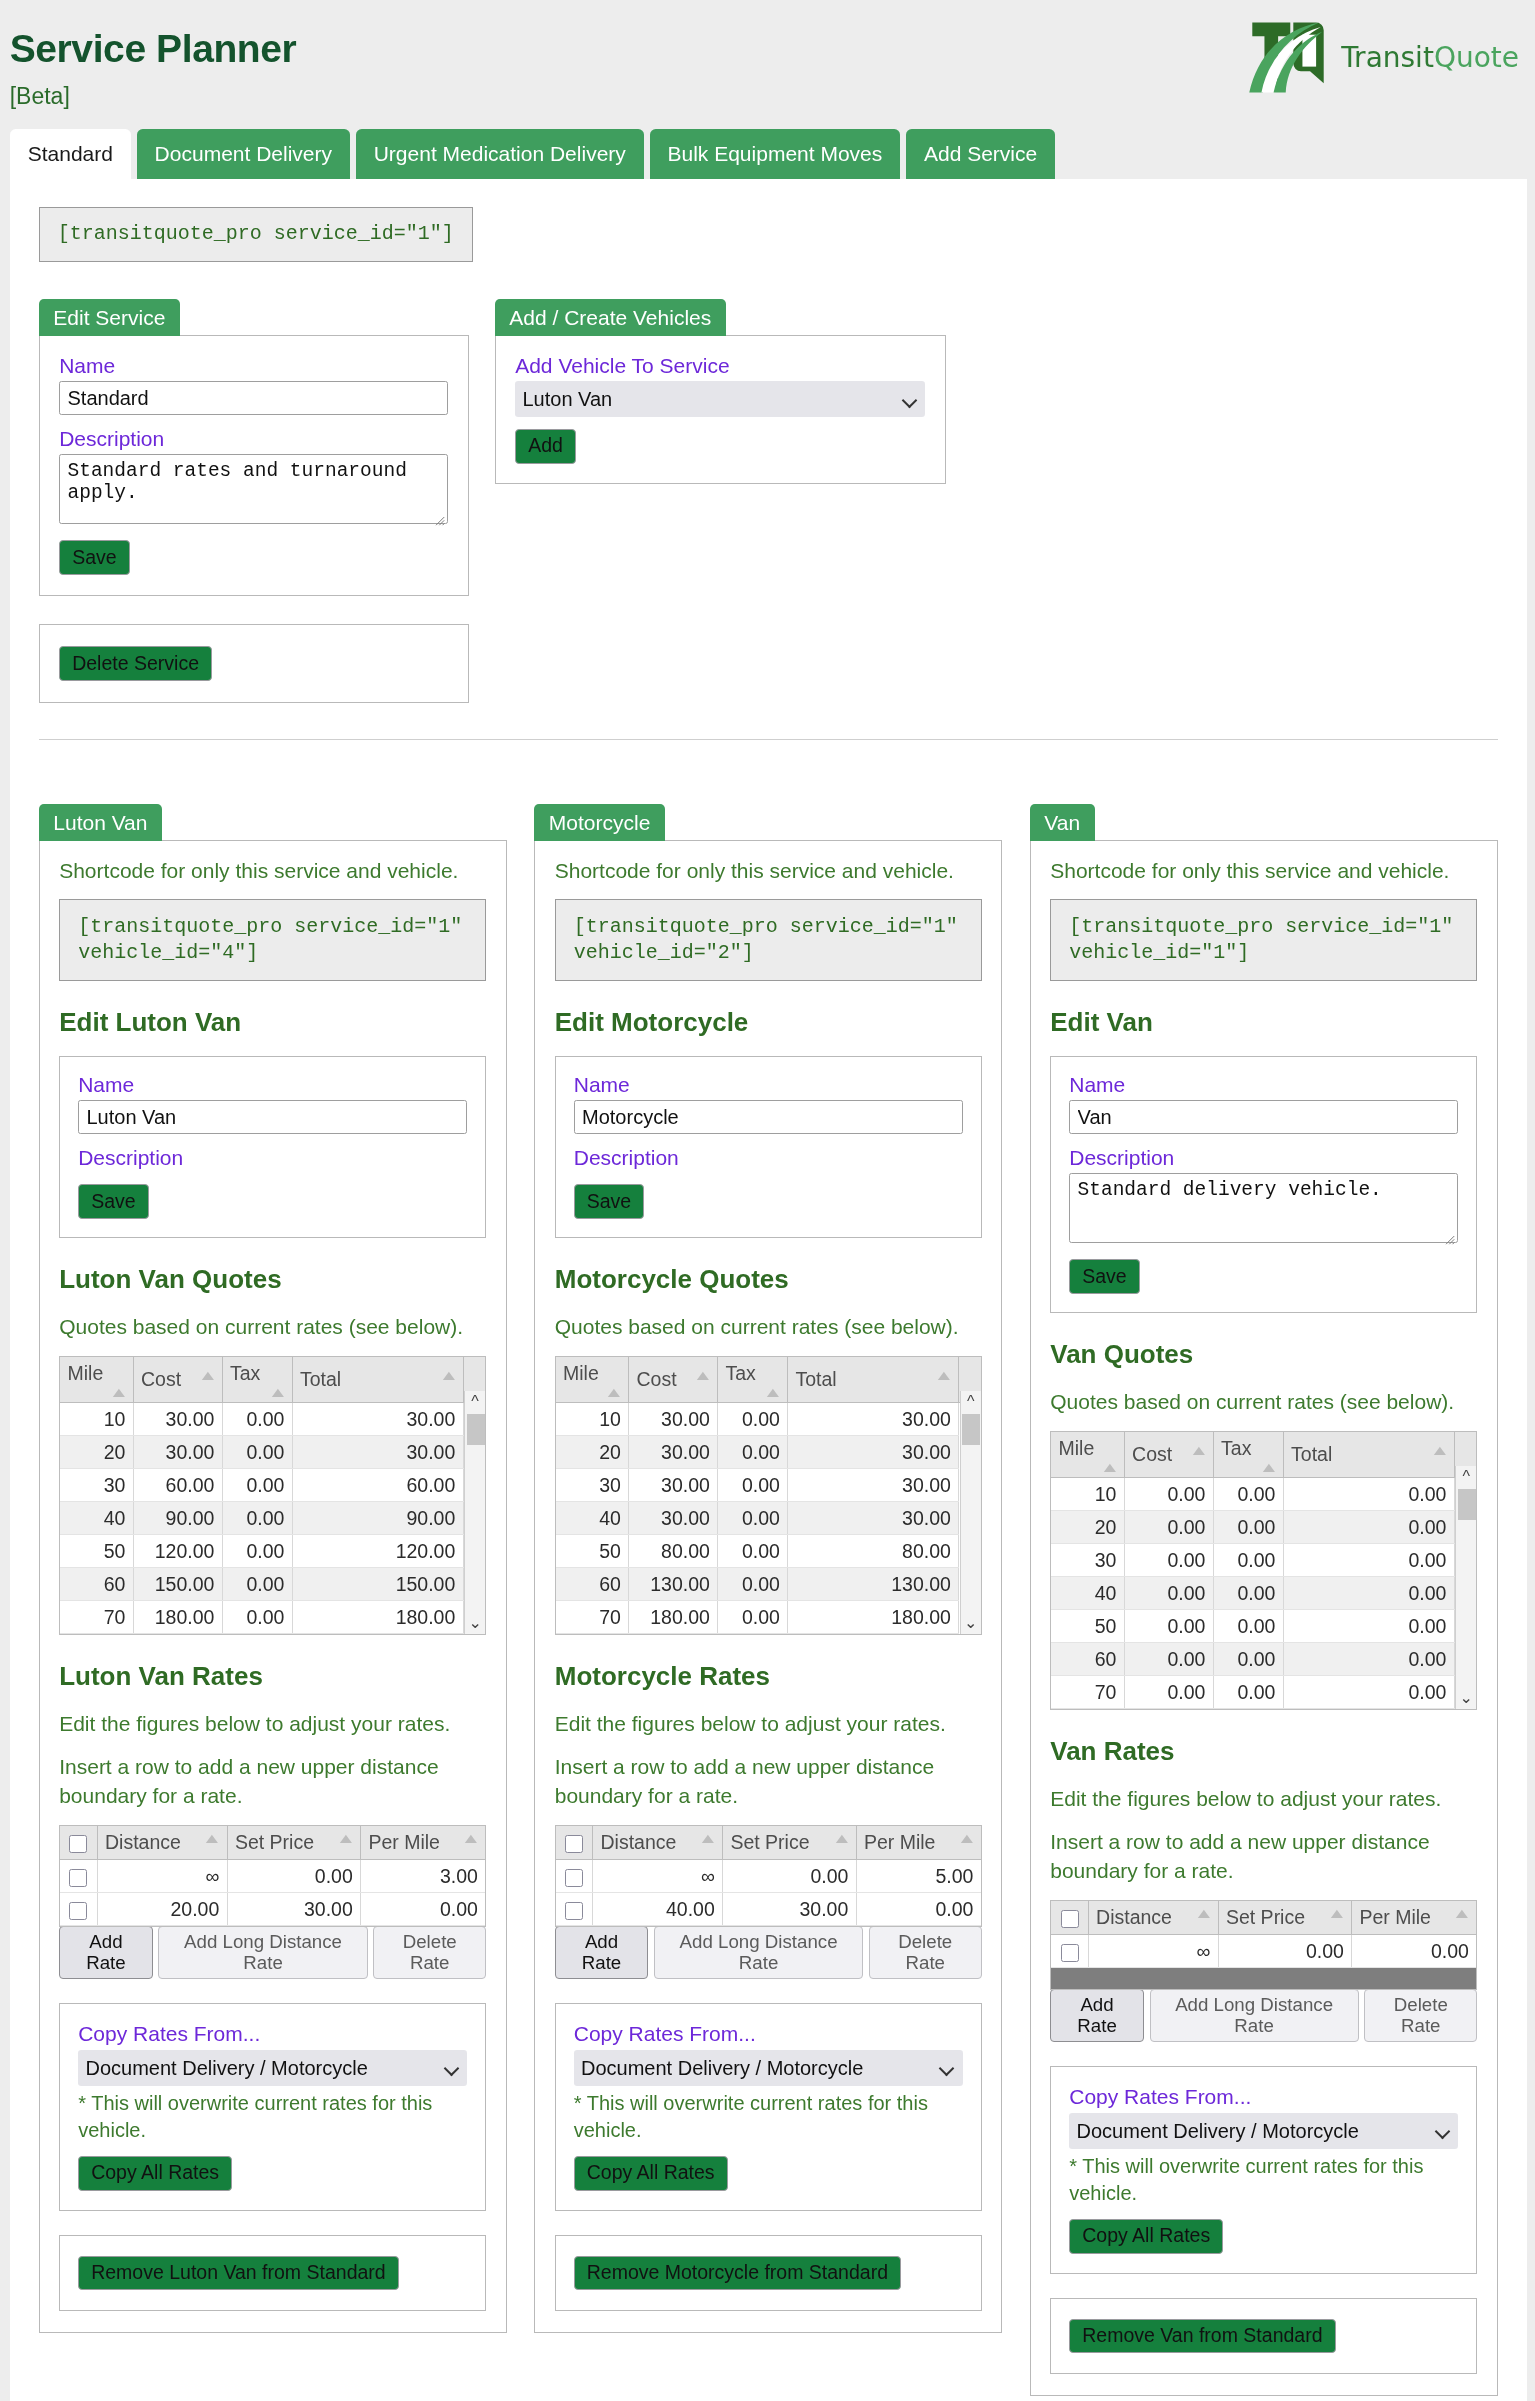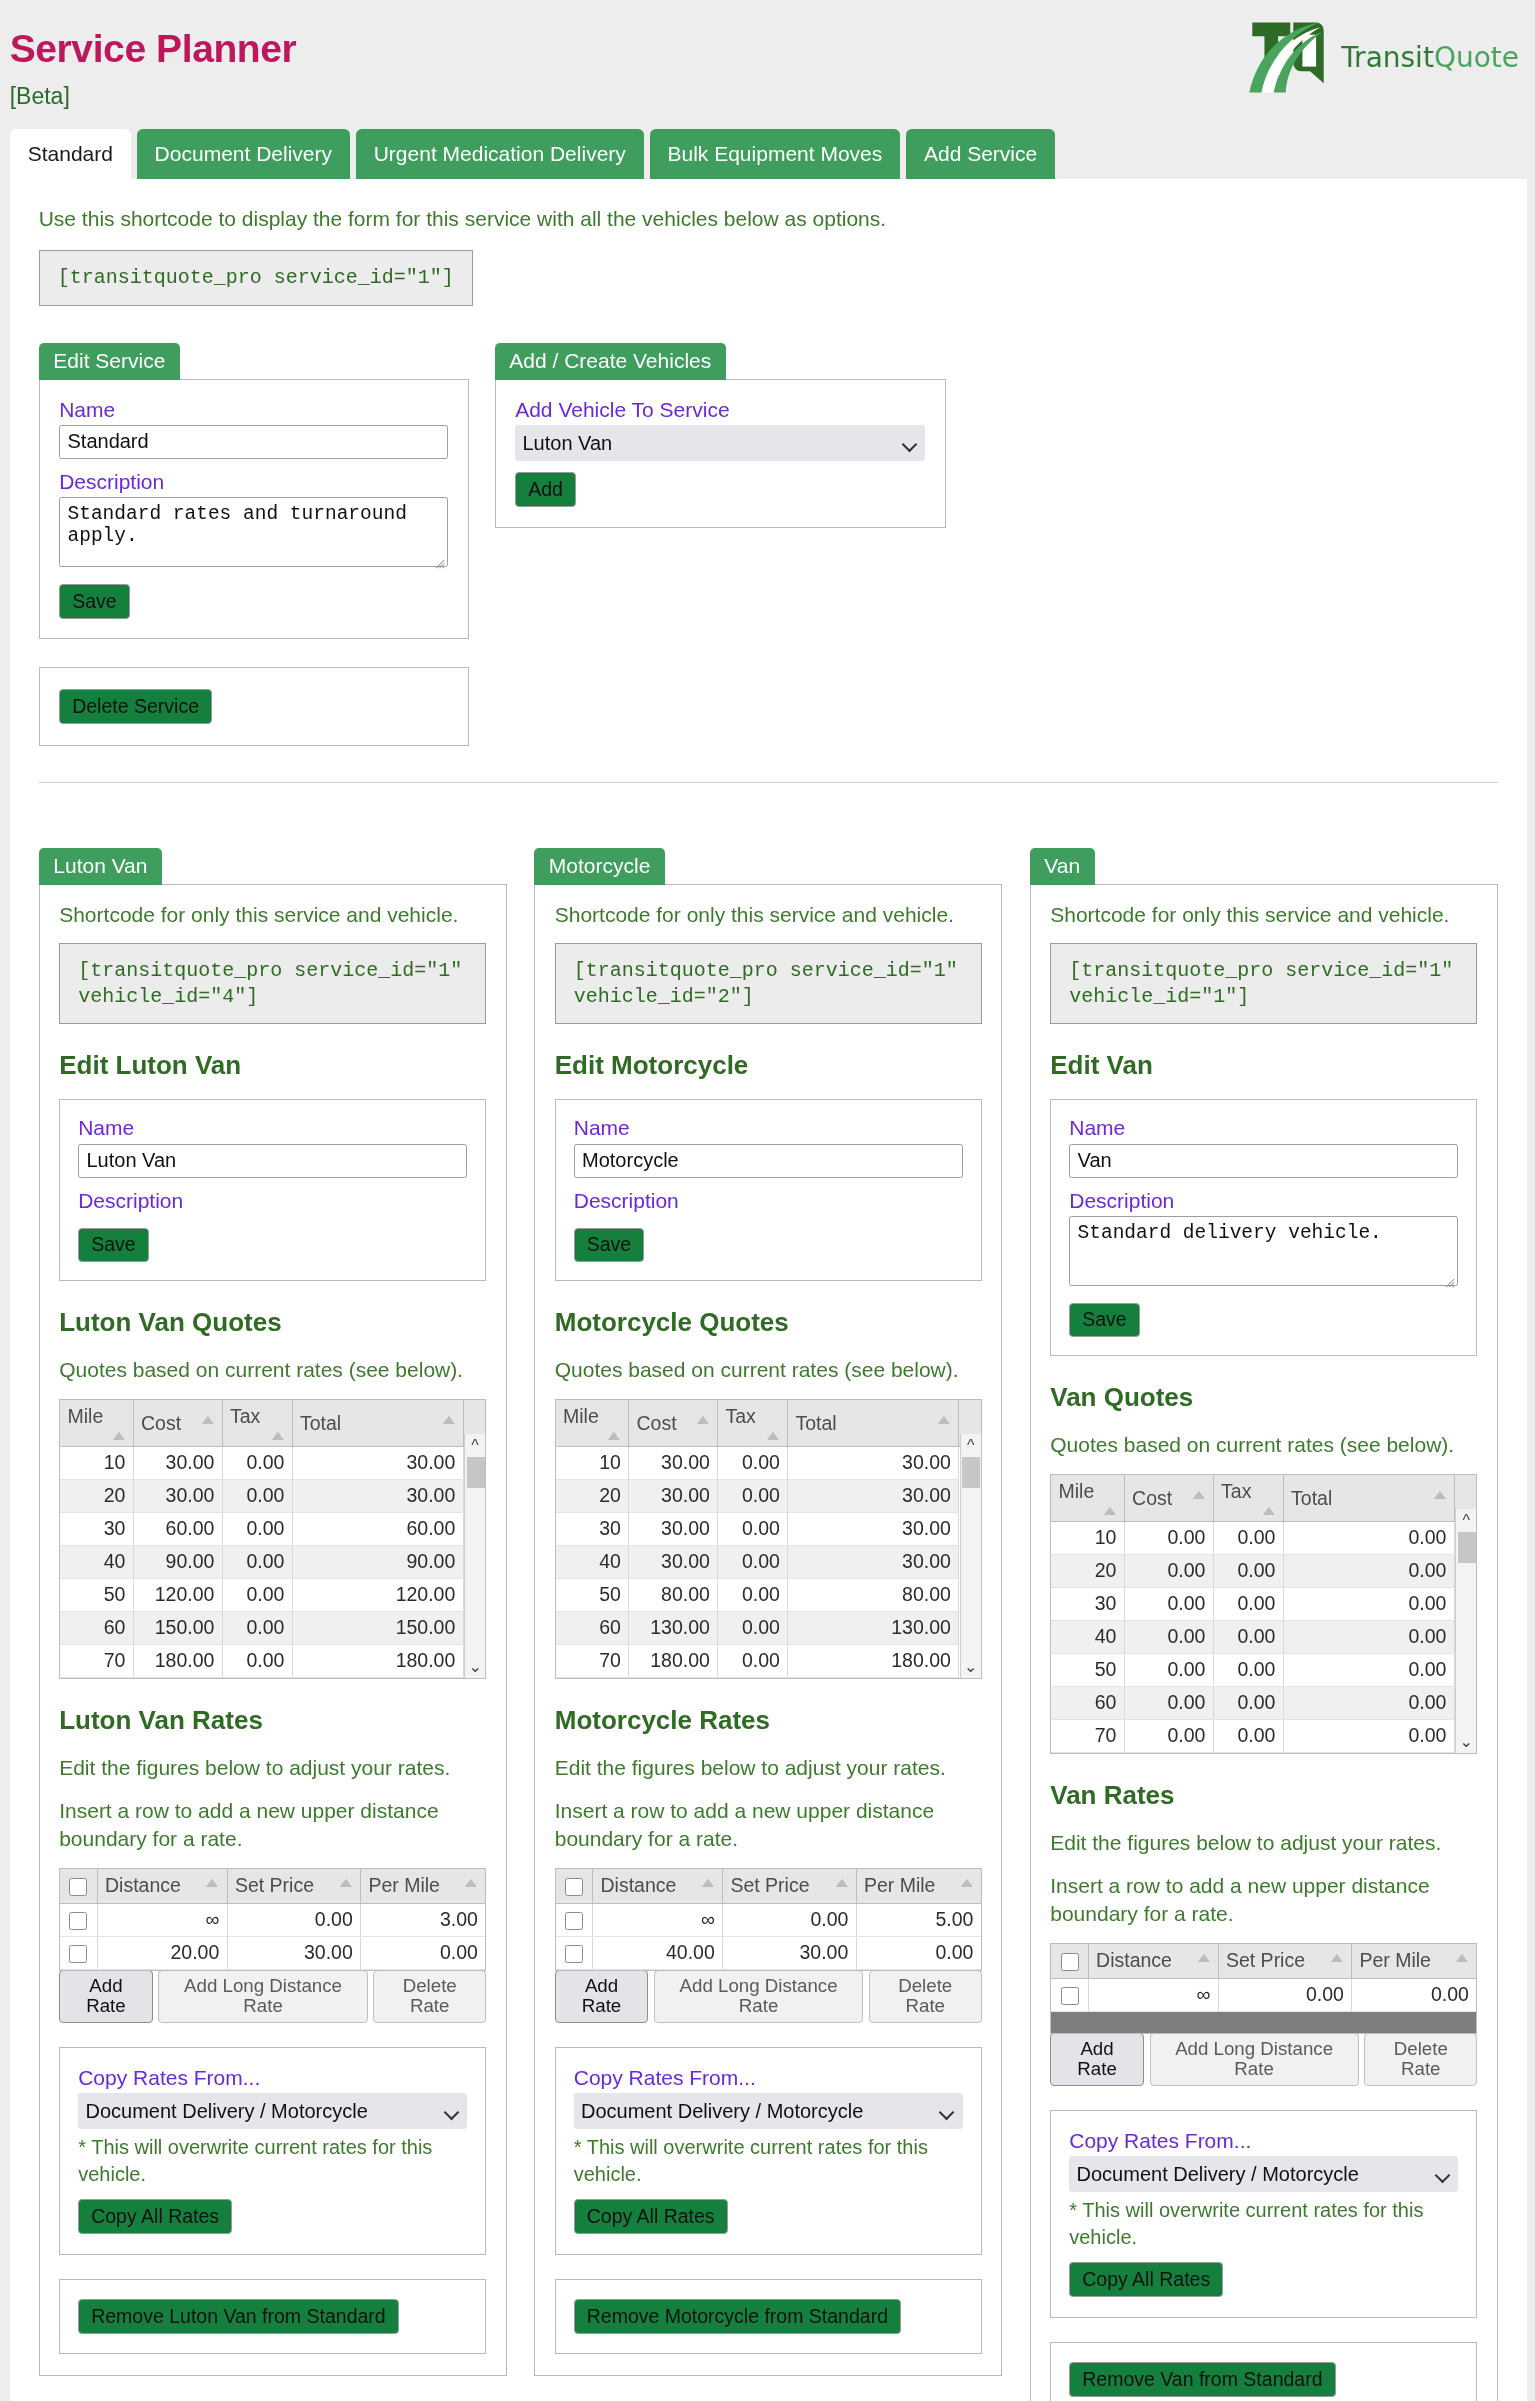--- a/index.html
+++ b/index.html
@@ -10,21 +10,21 @@
     font-family:"Liberation Sans", sans-serif;
     font-size:20px;
     color:#222;
     overflow:hidden;
   }
 
   
   .header { position:relative; height:126px; }
   .page-title {
     position:absolute; left:9.7px; top:29px;
-    font-size:39px; font-weight:bold; color:#be185d;
+    font-size:39px; font-weight:bold; color:#14532d;
     letter-spacing:-0.4px; line-height:1;
   }
   .beta {
     position:absolute; left:9.7px; top:85px;
     font-size:23px; color:#2a6b2a; line-height:1;
   }
   .logo-wrap {
     position:absolute; right:16px; top:18px;
     display:flex; align-items:center; gap:11.4px;
   }
@@ -197,21 +197,20 @@
 <div class="tabs" id="tabs">
     <div class="tab active">Standard</div>
     <div class="tab">Document Delivery</div>
     <div class="tab">Urgent Medication Delivery</div>
     <div class="tab">Bulk Equipment Moves</div>
     <div class="tab">Add Service</div>
   </div>
 
 <div class="page">
 
-  <p class="helptext">Use this shortcode to display the form for this service with all the vehicles below as options.</p>
   <div class="code-box">[transitquote_pro service_id="1"]</div>
 
   <div class="toprow">
 
     <div class="gpanel edit-service">
       <div class="gtab">Edit Service</div>
       <div class="gbody">
         <div class="fieldlabel">Name</div>
         <input class="txt" value="Standard" style="">
         <div class="spacer10"></div>

